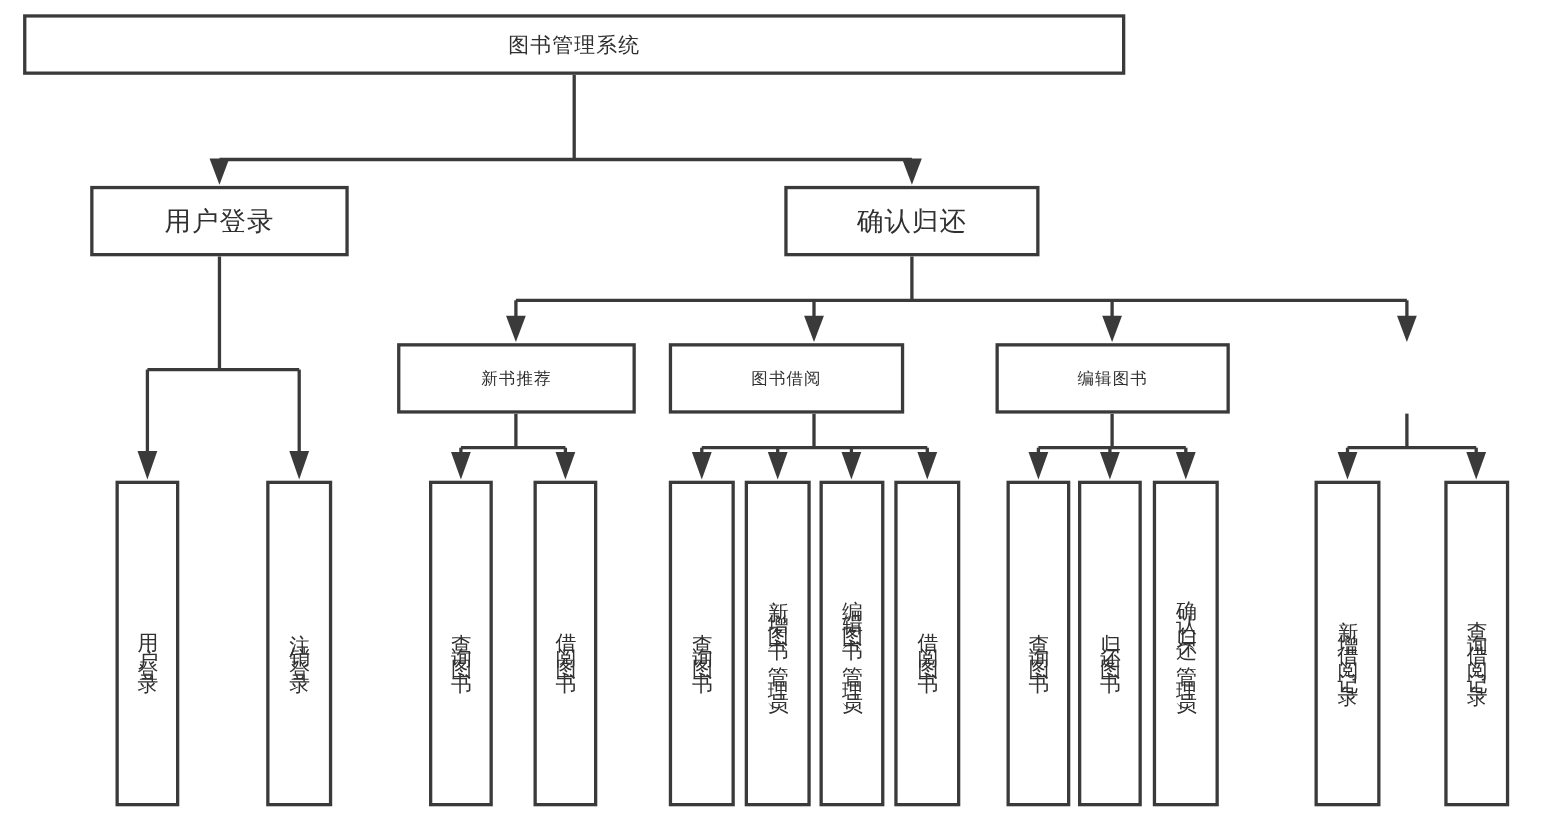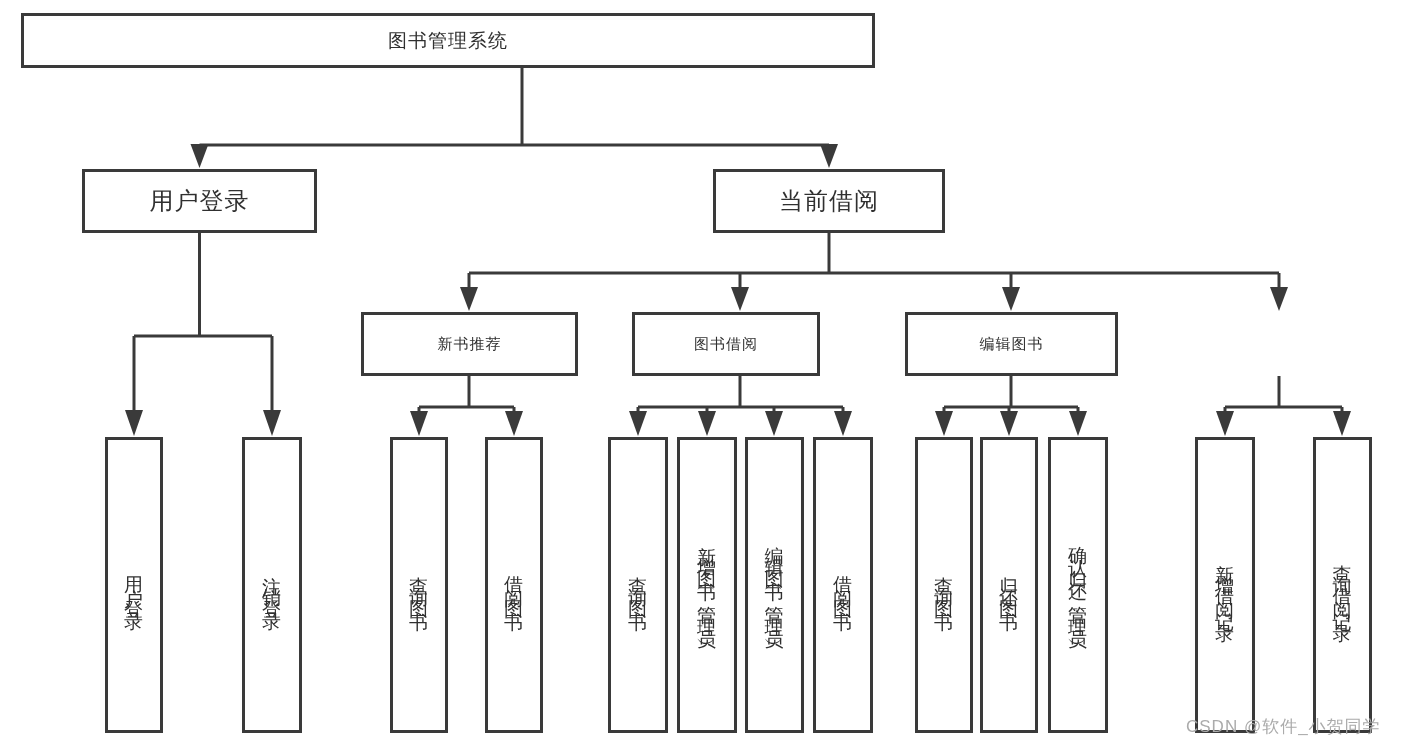--- a/index.html
+++ b/index.html
@@ -120,41 +120,40 @@
     <g>
       <path d="M1279,376 L1279,407"></path>
       <path d="M1225,407 L1342,407"></path>
       <path d="M1225,407 L1225,413"></path>
       <path d="M1342,407 L1342,413"></path>
       <polygon points="1216,411 1234,411 1225,436"></polygon>
       <polygon points="1333,411 1351,411 1342,436"></polygon>
     </g>
   </svg>
 
-  <div class="node root" style="left:21px;top:13px;width:854px;height:55px">图书管理系统</div>
+  <div class="node root" style="left:21px;top:13px;width:1002px;height:55px">图书管理系统</div>
 
   <div class="node l2" style="left:82px;top:169px;width:235px;height:64px">用户登录</div>
-  <div class="node l2" style="left:713px;top:169px;width:232px;height:64px">当前借阅</div>
+  <div class="node l2" style="left:713px;top:169px;width:232px;height:64px">确认归还</div>
 
   <div class="node l3" style="left:361px;top:312px;width:217px;height:64px">新书推荐</div>
-  <div class="node l3" style="left:632px;top:312px;width:188px;height:64px">图书借阅</div>
+  <div class="node l3" style="left:608px;top:312px;width:214px;height:64px">图书借阅</div>
   <div class="node l3" style="left:905px;top:312px;width:213px;height:64px">编辑图书</div>
 
   <div class="node leaf" style="left:105px;top:437px;width:58px;height:296px">用户登录</div>
   <div class="node leaf" style="left:242px;top:437px;width:60px;height:296px">注销登录</div>
 
   <div class="node leaf" style="left:390px;top:437px;width:58px;height:296px">查询图书</div>
   <div class="node leaf" style="left:485px;top:437px;width:58px;height:296px">借阅图书</div>
 
   <div class="node leaf" style="left:608px;top:437px;width:60px;height:296px">查询图书</div>
   <div class="node leaf" style="left:677px;top:437px;width:60px;height:296px">新增图书（管理员）</div>
   <div class="node leaf" style="left:745px;top:437px;width:59px;height:296px">编辑图书（管理员）</div>
   <div class="node leaf" style="left:813px;top:437px;width:60px;height:296px">借阅图书</div>
 
   <div class="node leaf" style="left:915px;top:437px;width:58px;height:296px">查询图书</div>
   <div class="node leaf" style="left:980px;top:437px;width:58px;height:296px">归还图书</div>
   <div class="node leaf" style="left:1048px;top:437px;width:60px;height:296px">确认归还（管理员）</div>
 
   <div class="node leaf" style="left:1195px;top:437px;width:60px;height:296px">新增借阅记录</div>
   <div class="node leaf" style="left:1313px;top:437px;width:59px;height:296px">查询借阅记录</div>
 
-  <div class="watermark">CSDN @软件_小贺同学</div>
 </div>
 
 </body></html>

